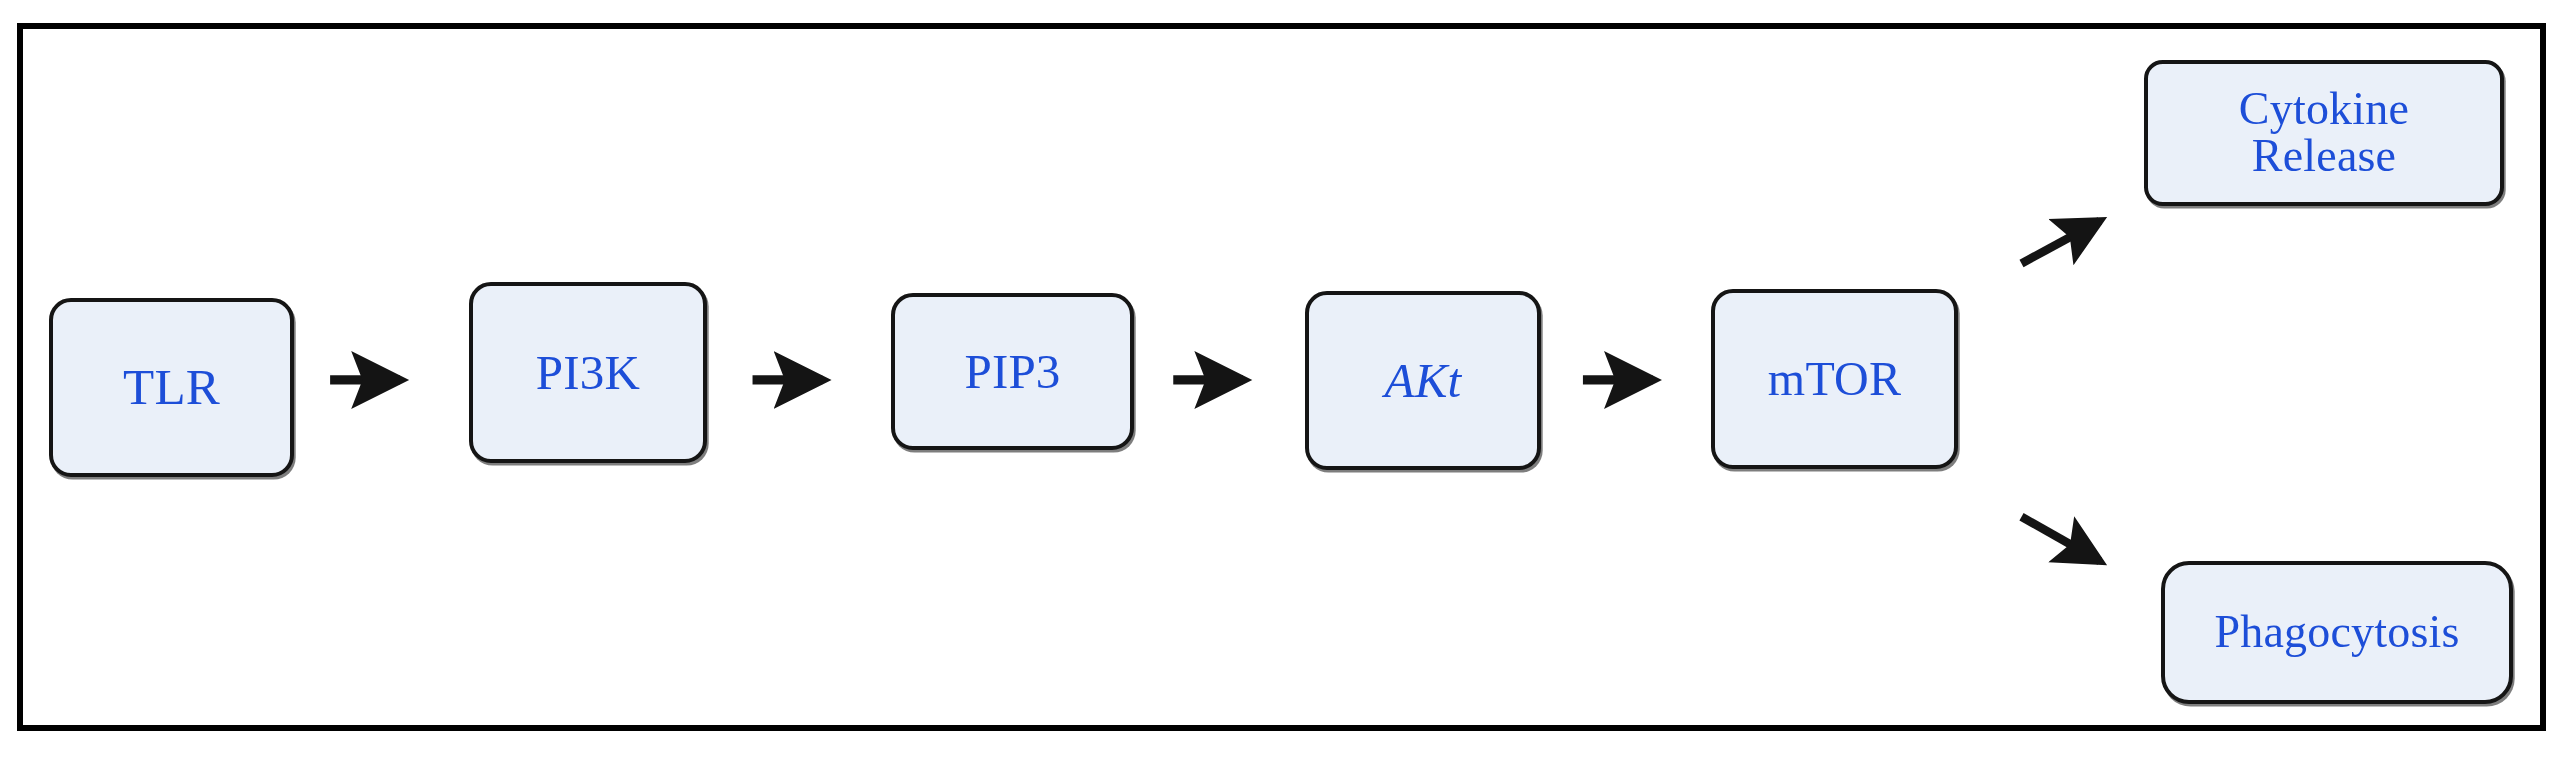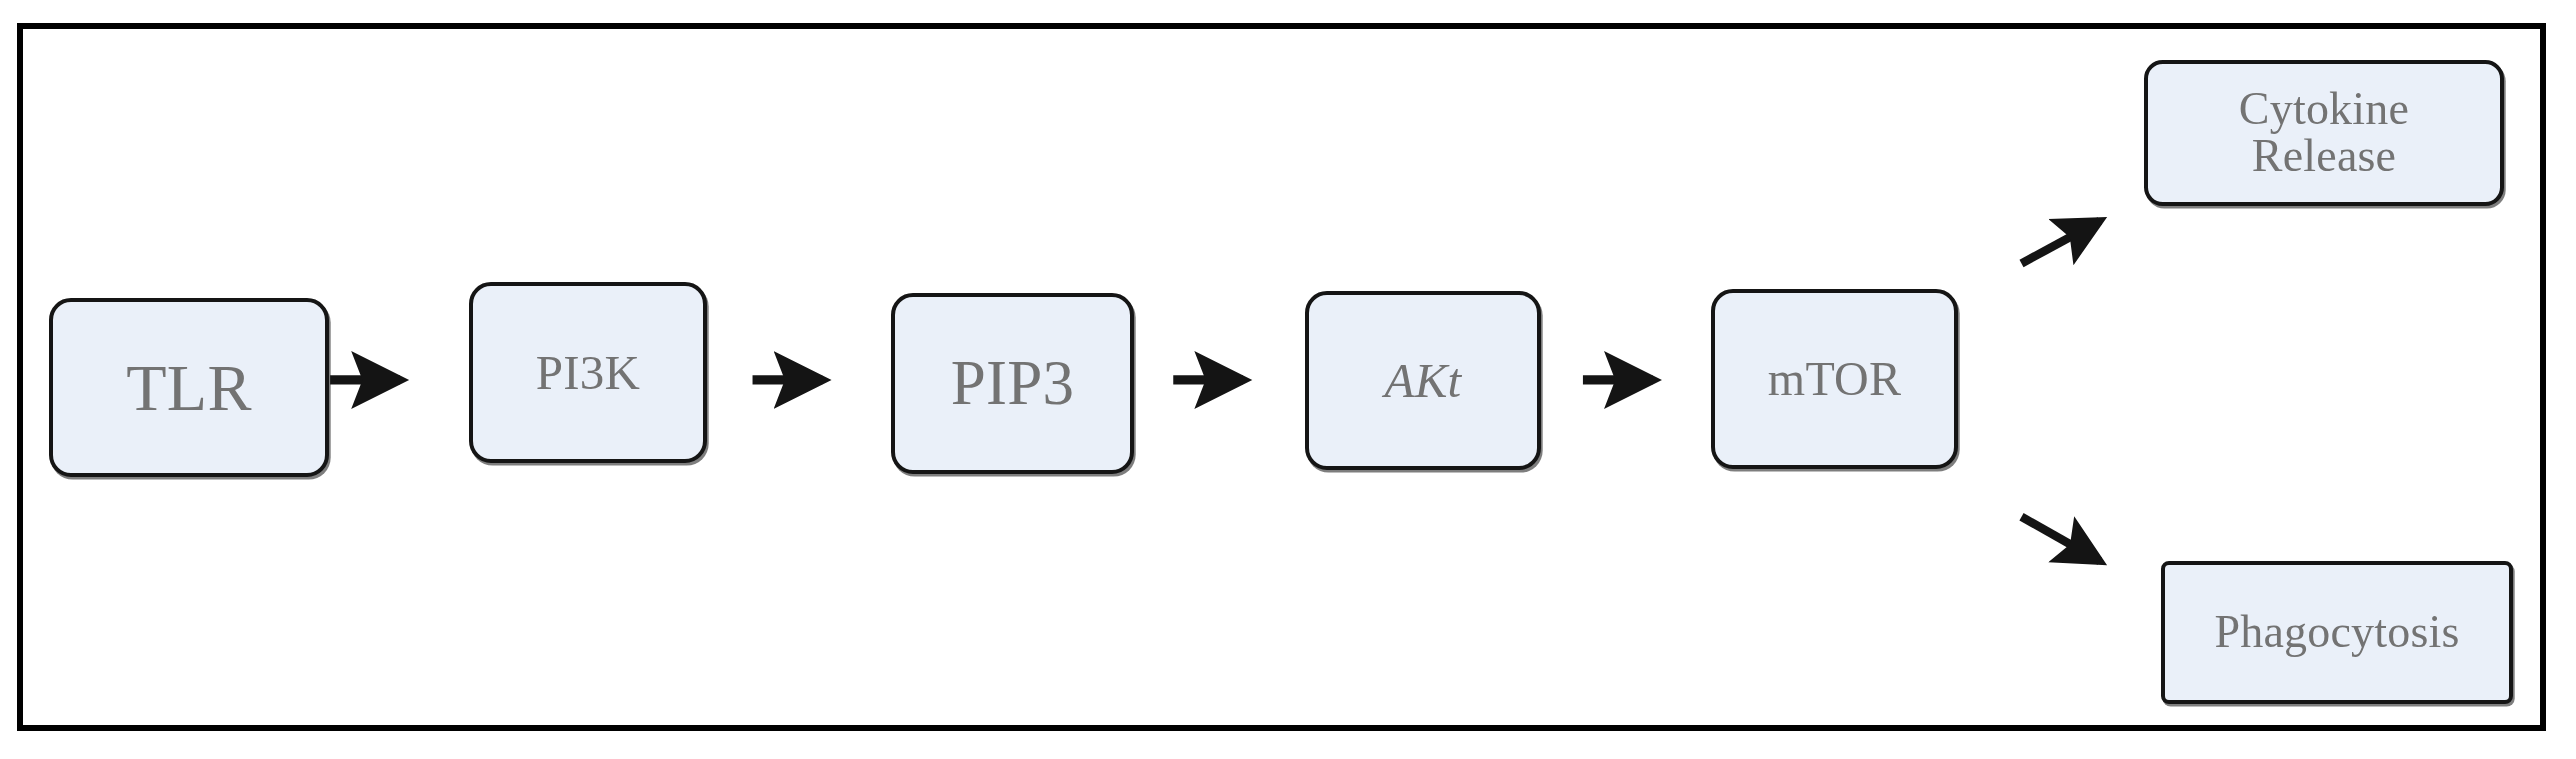--- a/index.html
+++ b/index.html
@@ -33,38 +33,38 @@
   .node {
     position: absolute;
     box-sizing: border-box;
     background: #eaf0f9;
     border: 4.3px solid #151515;
     border-radius: 22px;
     display: flex;
     align-items: center;
     justify-content: center;
     text-align: center;
-    color: #737373;
+    color: #1d4ed8;
     line-height: 1.02;
     box-shadow: 1.7px 2.6px 0px rgba(20,20,20,0.55);
   }
   .node-label {
     display: block;
     width: 100%;
     white-space: pre-line;
     letter-spacing: 0.2px;
   }
   
-  #node-tlr   { left: 49px;   top: 298px; width: 280px; height: 179px; font-size: 66px; }
+  #node-tlr   { left: 49px;   top: 298px; width: 245px; height: 179px; font-size: 51px; }
   #node-pi3k  { left: 469px;  top: 282px; width: 238px; height: 181px; font-size: 49px; }
-  #node-pip3  { left: 891px; top: 293px; width: 243px; height: 181px; font-size: 63px; }
+  #node-pip3  { left: 891px; top: 293px; width: 243px; height: 157px; font-size: 49px; }
   #node-akt   { left: 1305px; top: 291px; width: 236px; height: 179px; font-size: 49px; font-style: italic; }
   #node-mtor  { left: 1711px; top: 289px; width: 247px; height: 180px; font-size: 48px; }
   #node-cytokine  { left: 2144px; top: 60px;  width: 360px; height: 146px; font-size: 46px; border-radius: 18.7px; }
-  #node-phagocytosis { left: 2161px; top: 561px; width: 352px; height: 143px; font-size: 46px; border-radius: 8px; }
+  #node-phagocytosis { left: 2161px; top: 561px; width: 352px; height: 143px; font-size: 46px; border-radius: 28px; }
 
   
   #arrow-layer {
     position: absolute;
     left: 0;
     top: 0;
     width: 2576px;
     height: 759px;
     pointer-events: none;
   }

